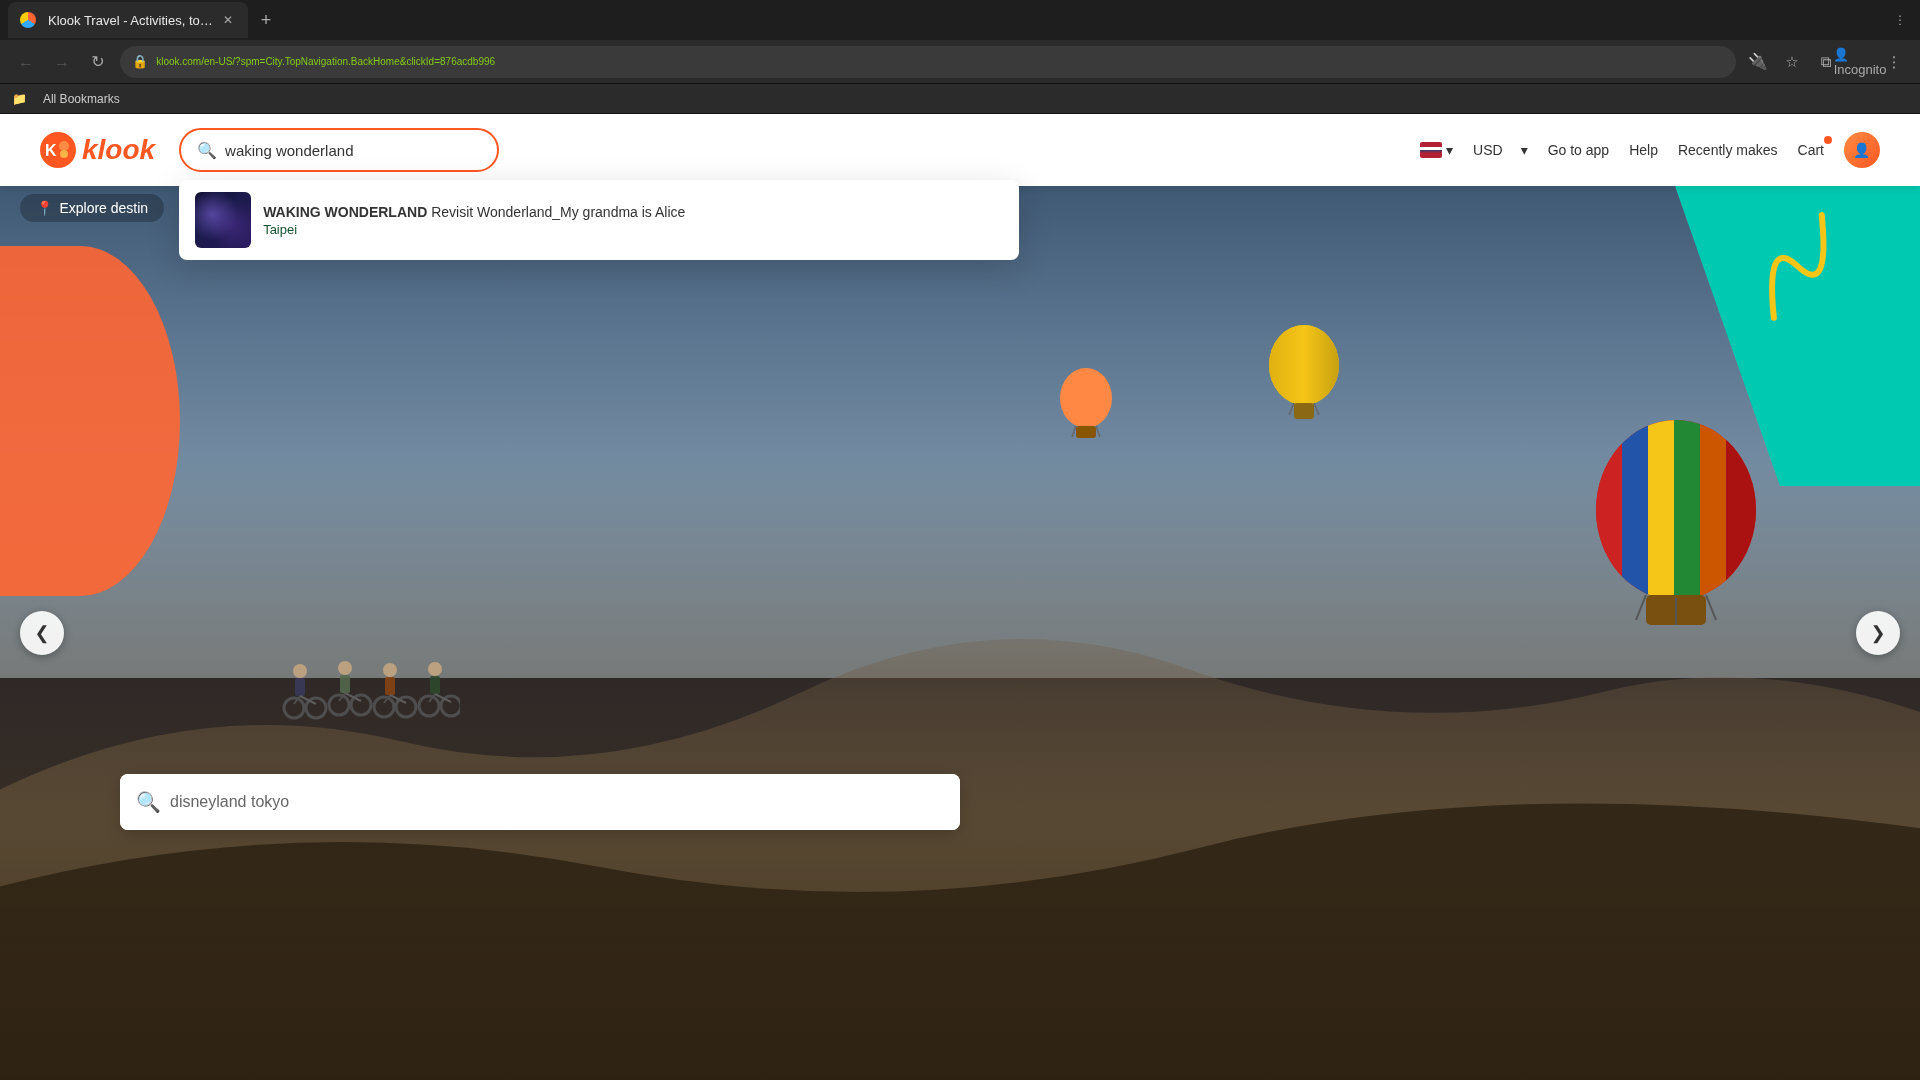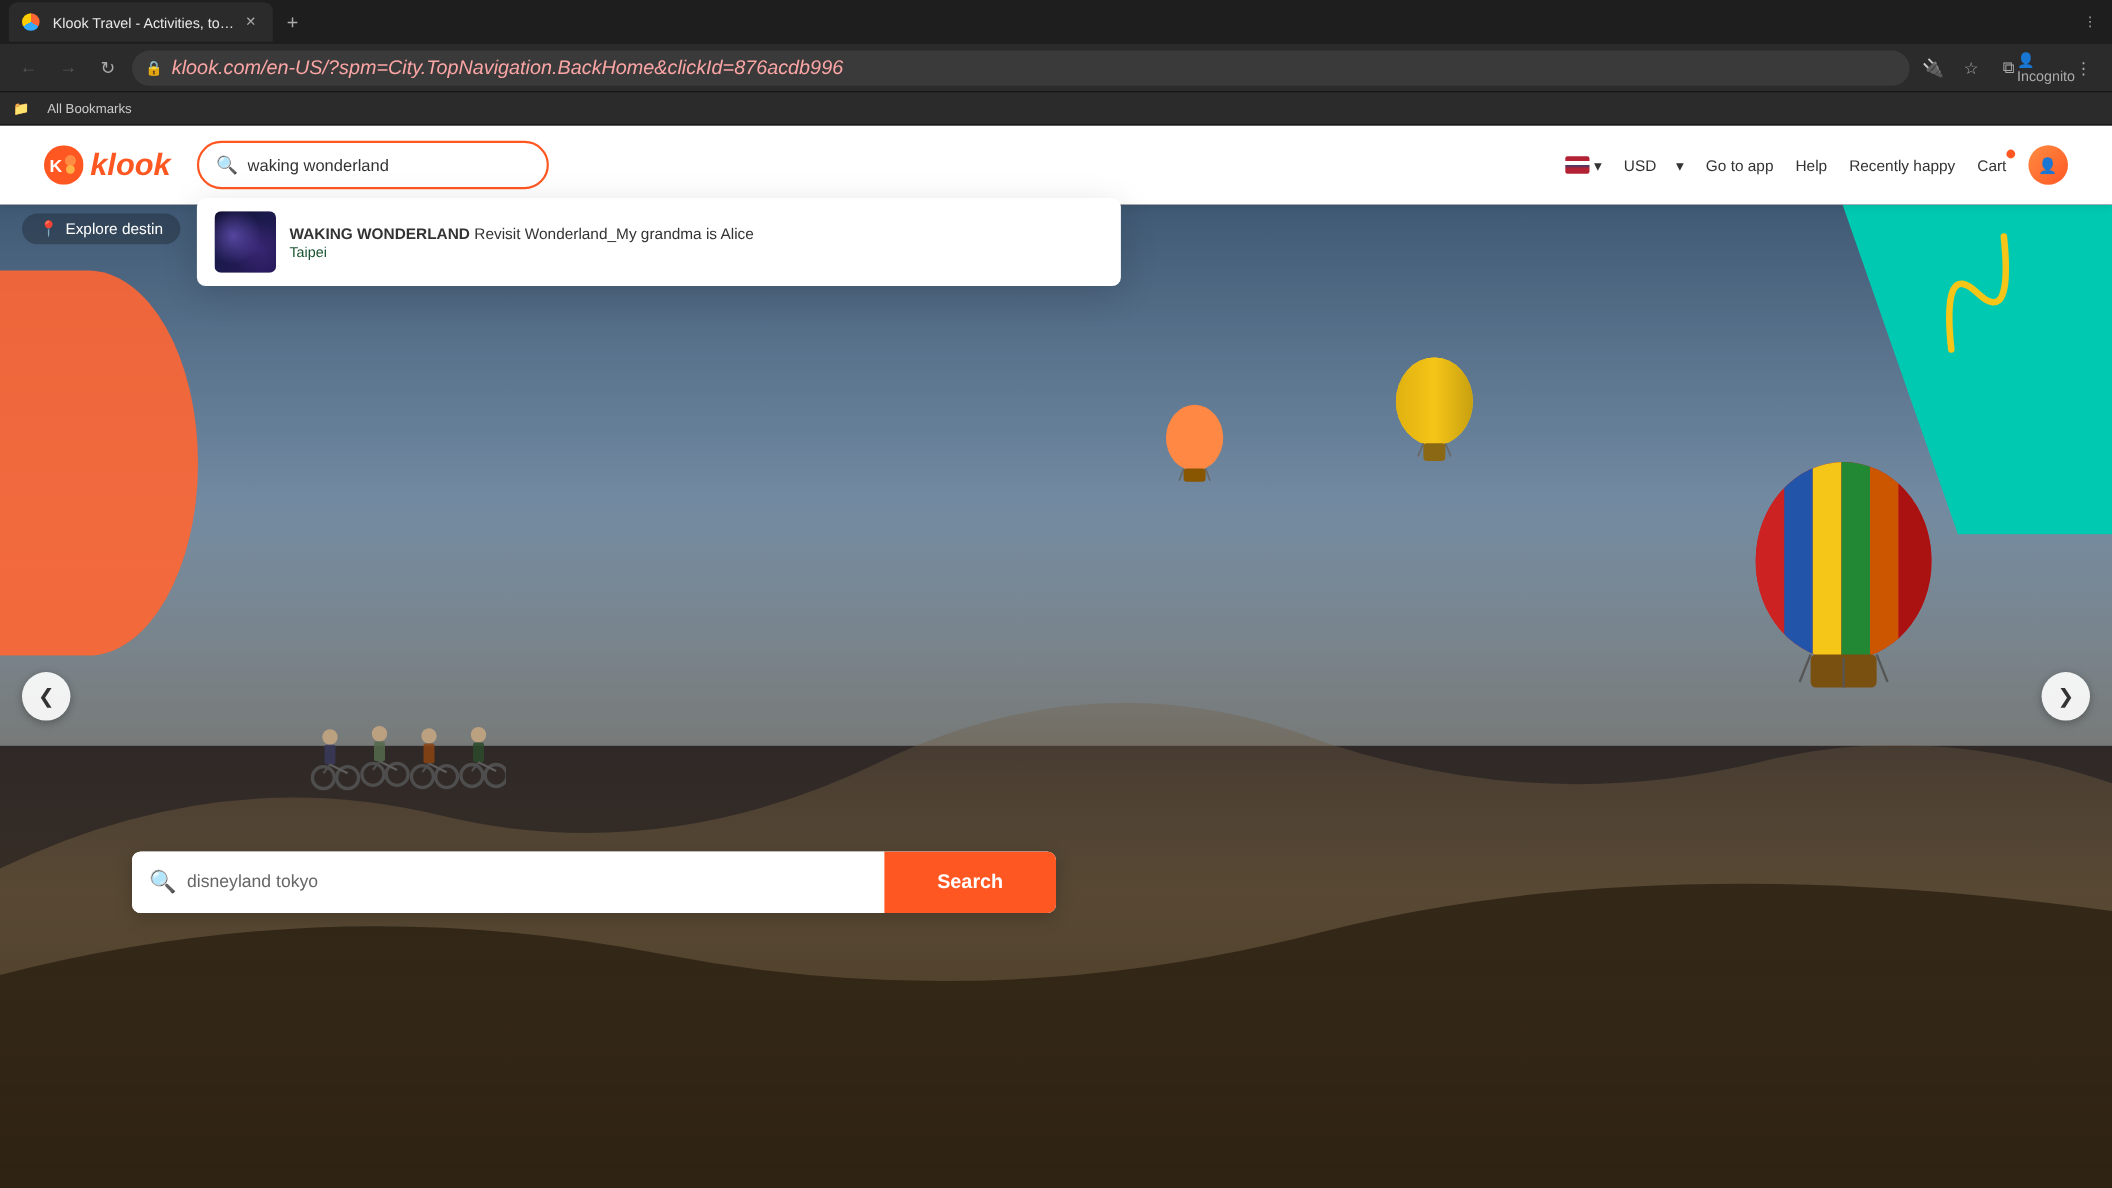--- a/index.html
+++ b/index.html
@@ -119,21 +119,21 @@
       <span>⋮</span>
     </div>
   </div>
 
   <div class="browser-toolbar">
     <button class="nav-btn disabled">←</button>
     <button class="nav-btn disabled">→</button>
     <button class="nav-btn">↻</button>
     <div class="address-bar">
       <span style="color:#aaa;font-size:13px;">🔒</span>
-      <input type="text" value="klook.com/en-US/?spm=City.TopNavigation.BackHome&amp;clickId=876acdb996" style="background: none; border: none; outline: none; color: #fca5a5; font-size: 18px; flex: 1 1 0%; font-style: italic;">
+      <input type="text" value="klook.com/en-US/?spm=City.TopNavigation.BackHome&amp;clickId=876acdb996" style="background: none; border: none; outline: none; color: #84cc16; font-size: 10px; flex: 1 1 0%;">
     </div>
     <div class="toolbar-icons">
       <span style="font-size:16px;">🔌</span>
       <span>☆</span>
       <span>⧉</span>
       <span style="font-size:13px;">👤 Incognito</span>
       <span>⋮</span>
     </div>
   </div>
 
@@ -184,21 +184,21 @@
       <div class="lang-btn">
         <div class="flag-icon"></div>
         <span>▾</span>
       </div>
       <div class="currency-btn">
         <span>USD</span>
         <span>▾</span>
       </div>
       <span class="nav-link">Go to app</span>
       <span class="nav-link">Help</span>
-      <span class="nav-link">Recently happy</span>
+      <span class="nav-link">Recently makes</span>
       <div class="cart-btn">
         <span>Cart</span>
         <div class="cart-badge"></div>
       </div>
       <div class="avatar">
         <span>👤</span>
       </div>
     </div>
   </div>
 
@@ -319,21 +319,20 @@
       <div class="explore-btn">
         <span>📍</span>
         <span>Explore destin</span>
       </div>
     </div>
 
 
     <div class="hero-search">
       <span class="hero-search-icon">🔍</span>
       <input class="hero-search-input" type="text" value="disneyland tokyo" style="border: none; outline: none; padding: 0px 20px 0px 50px; font-size: 16px; color: rgb(102, 102, 102); flex: 1 1 0%; width: 100%;" placeholder="disneyland tokyo">
-      <button class="hero-search-btn">Search</button>
     </div>
 
     <div class="carousel-arrow carousel-left">❮</div>
     <div class="carousel-arrow carousel-right">❯</div>
 
   </div>
 
 </div>
 
 </body></html>

